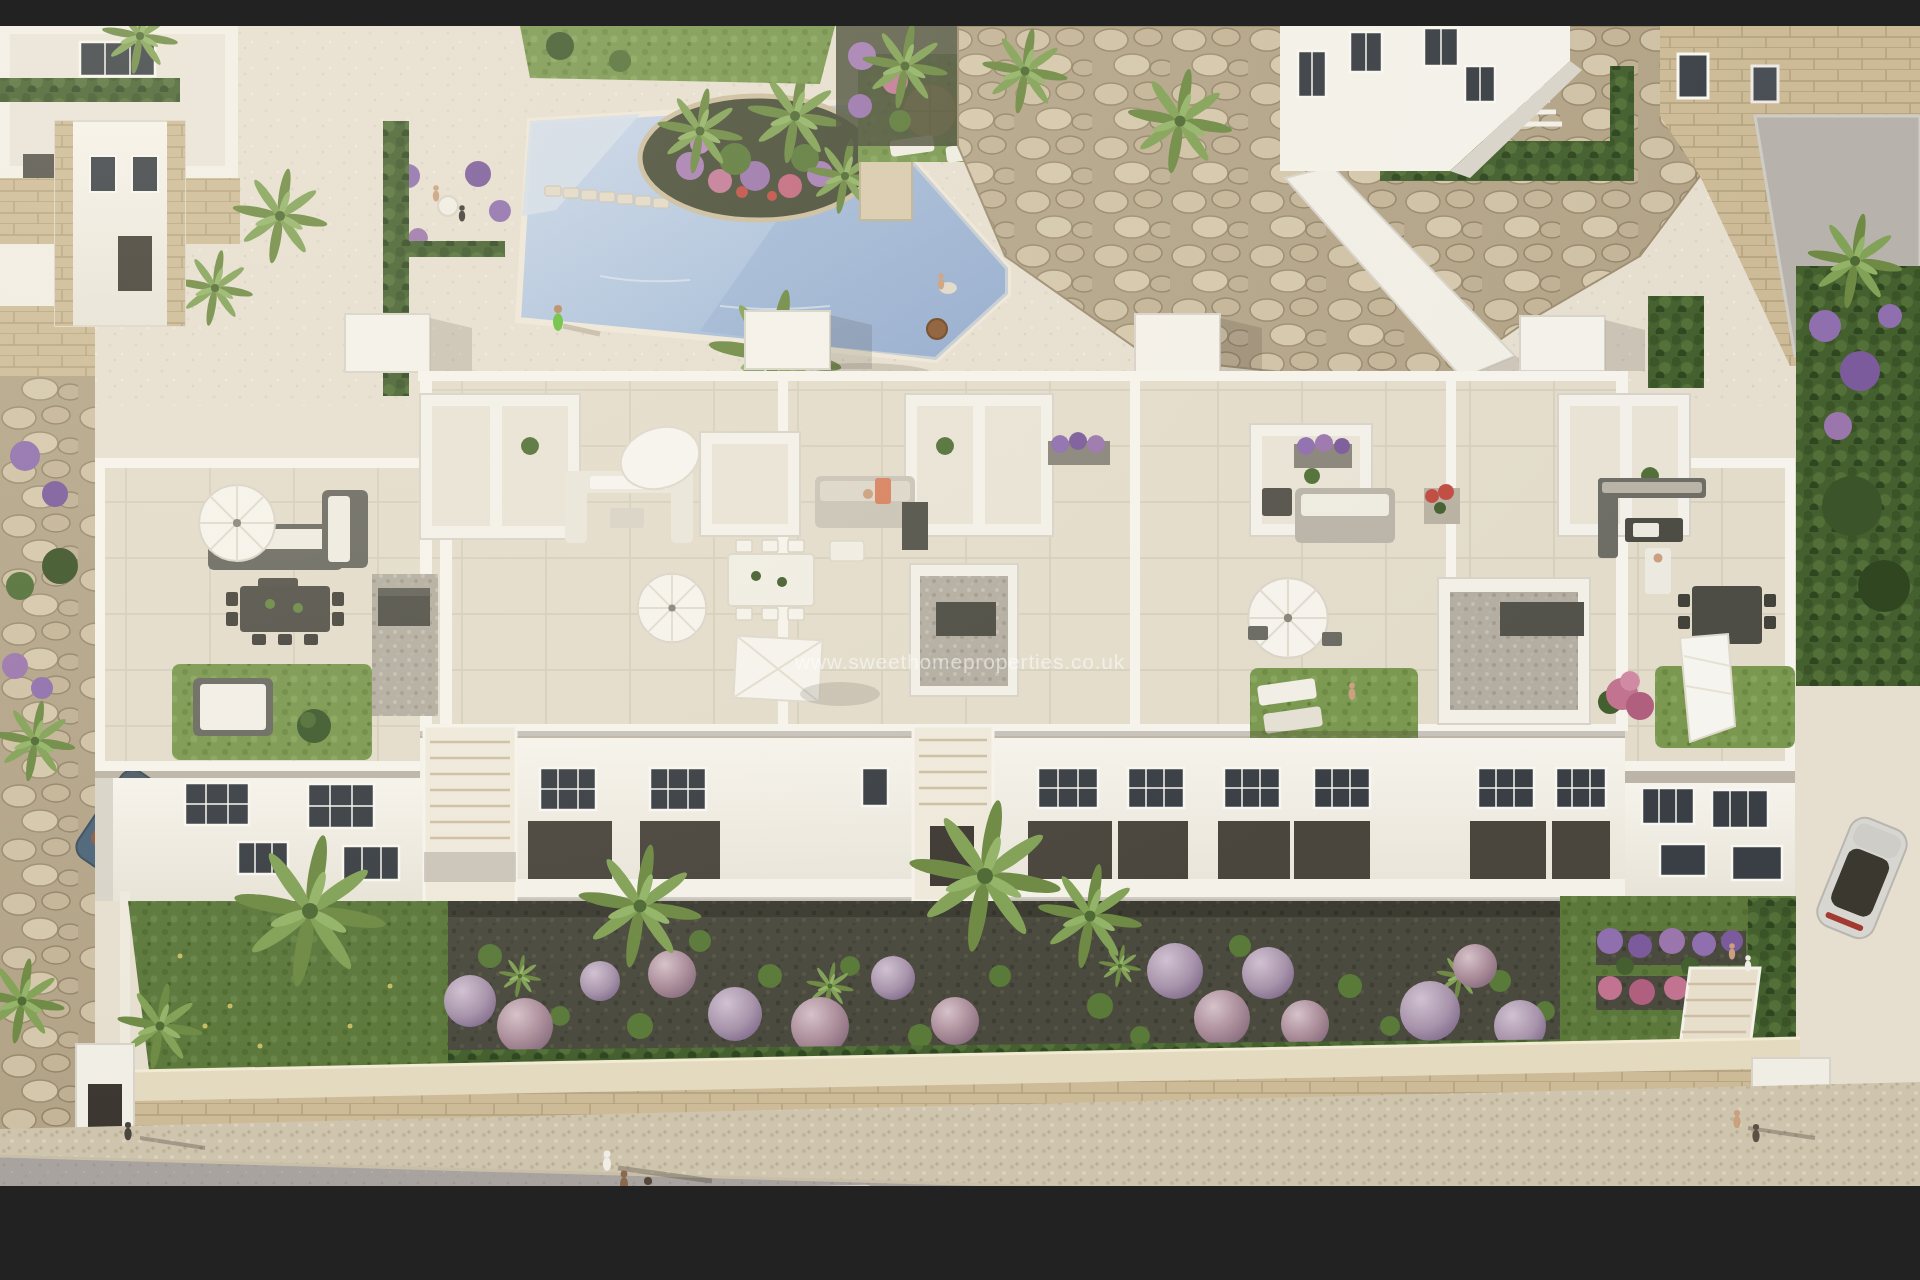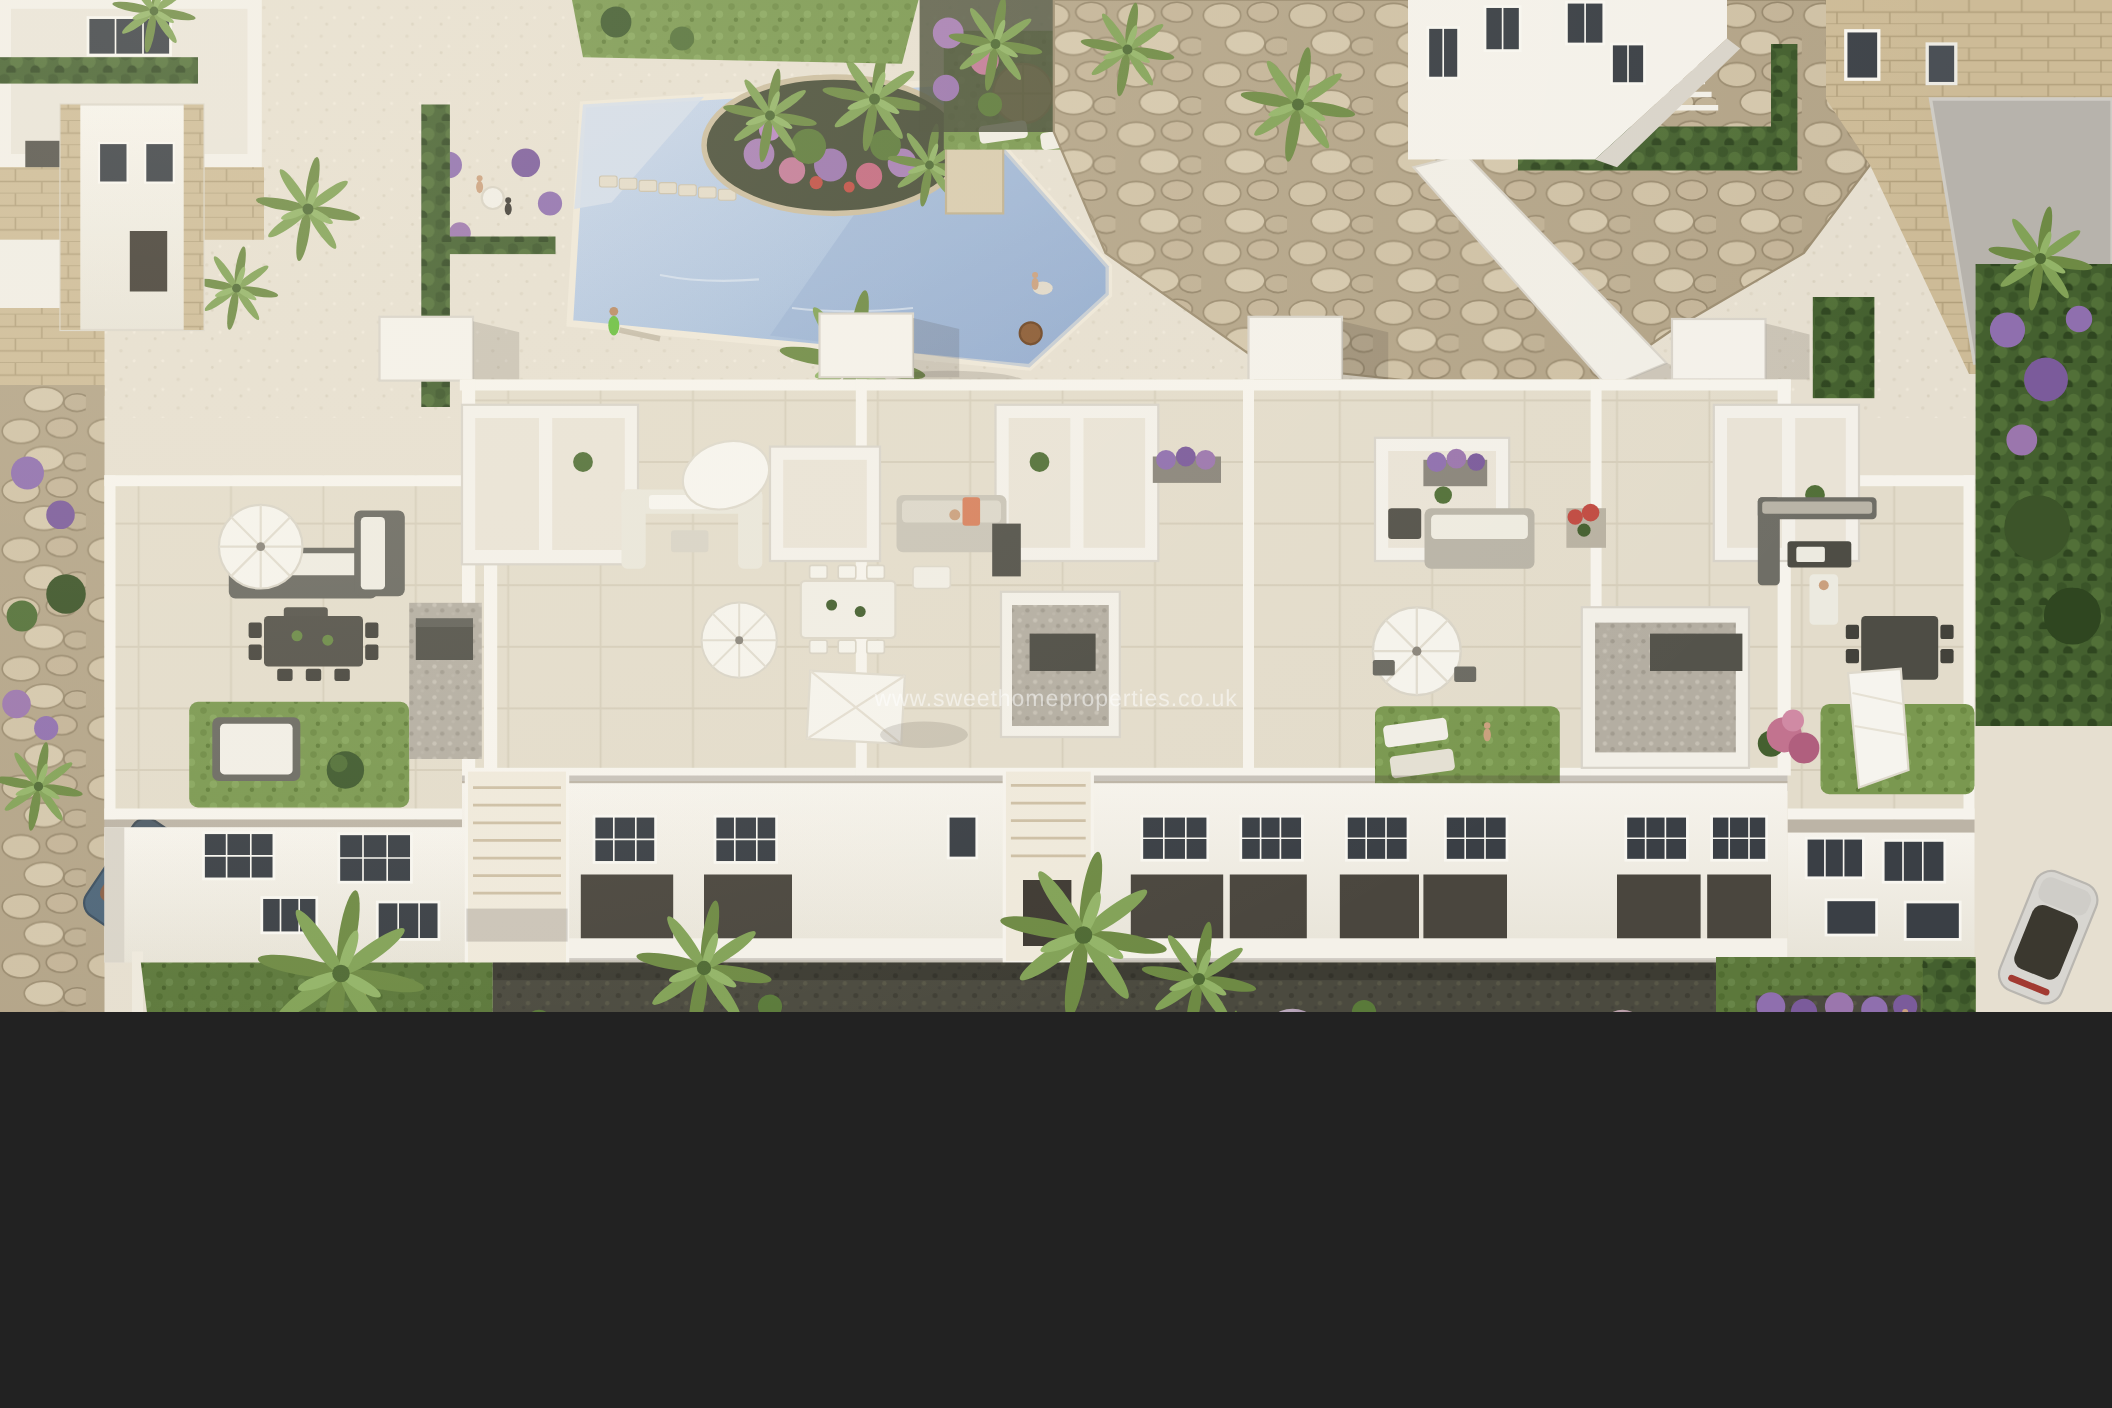--- a/index.html
+++ b/index.html
@@ -1,17 +1,17 @@
 <!DOCTYPE html>
 <html><head>
 <meta charset="utf-8">
 <style>
   html,body{margin:0;padding:0;background:#222;}
-  #stage{position:relative;width:1920px;height:920px;overflow:hidden;
-         font-family:"Liberation Sans",sans-serif;background:#e6dfd0;}
+  #stage{position:relative;width:1920px;height:1160px;overflow:hidden;
+         font-family:"Liberation Sans",sans-serif;background:#e6dfd0;margin-top:26px;}
   #stage svg{position:absolute;left:0;top:0;}
   .watermark{
     position:absolute;top:624px;left:50%;transform:translateX(-50%);
     font-size:21px;letter-spacing:.8px;color:rgba(255,255,255,.52);
     white-space:nowrap;pointer-events:none;font-family:"Liberation Sans",sans-serif;
   }
 </style>
 </head>
 <body>
 

